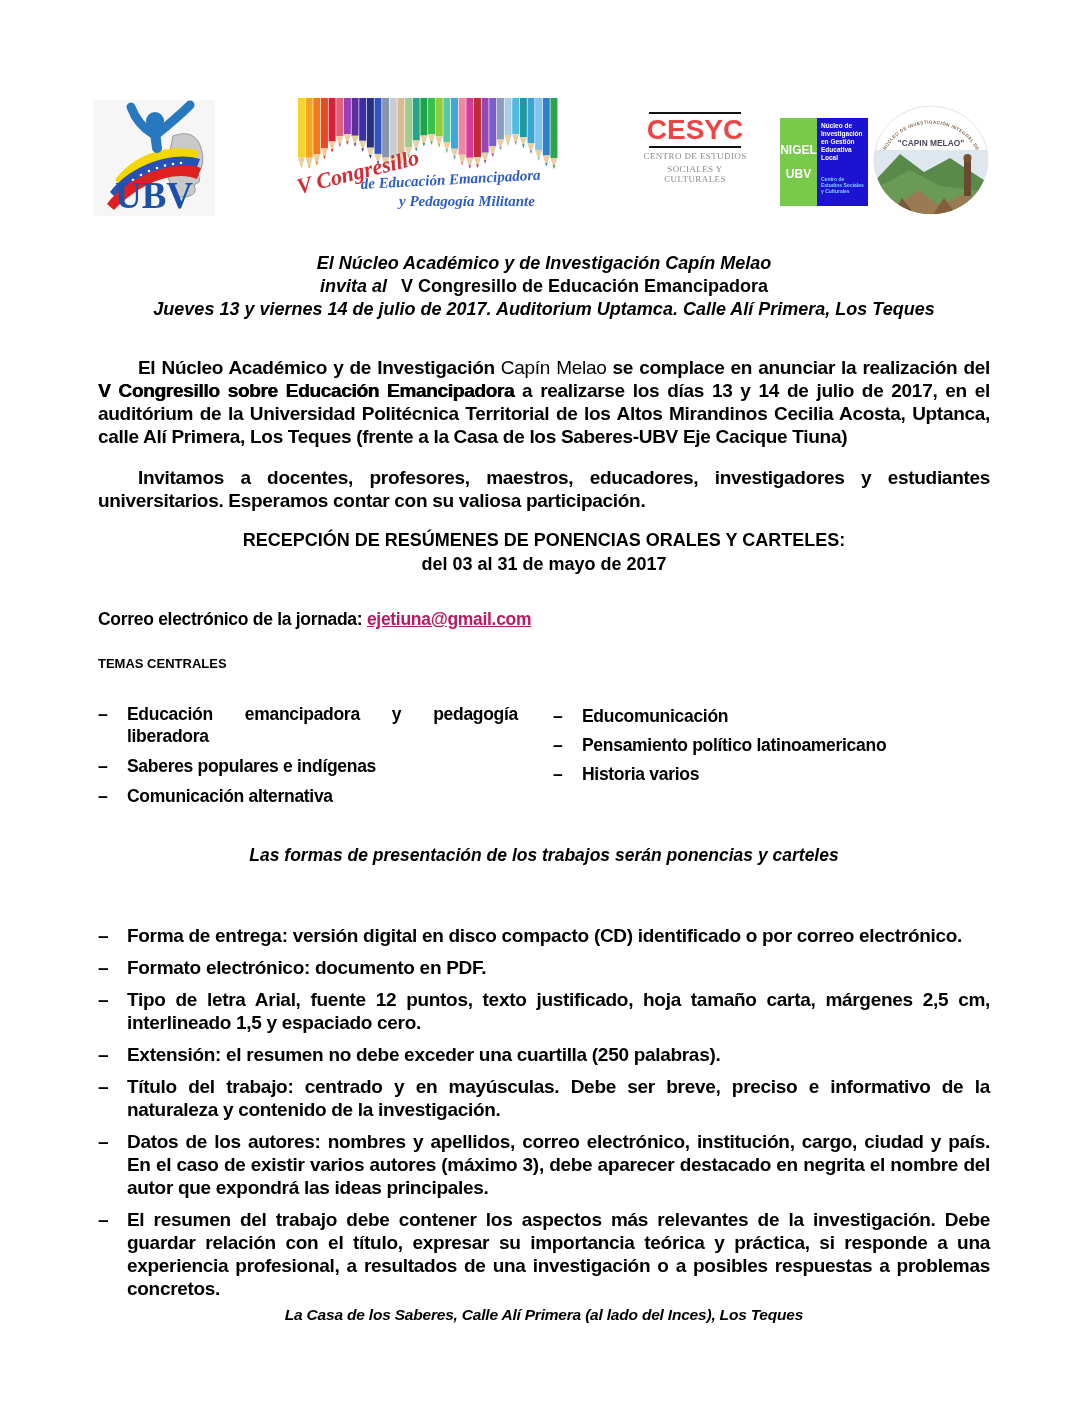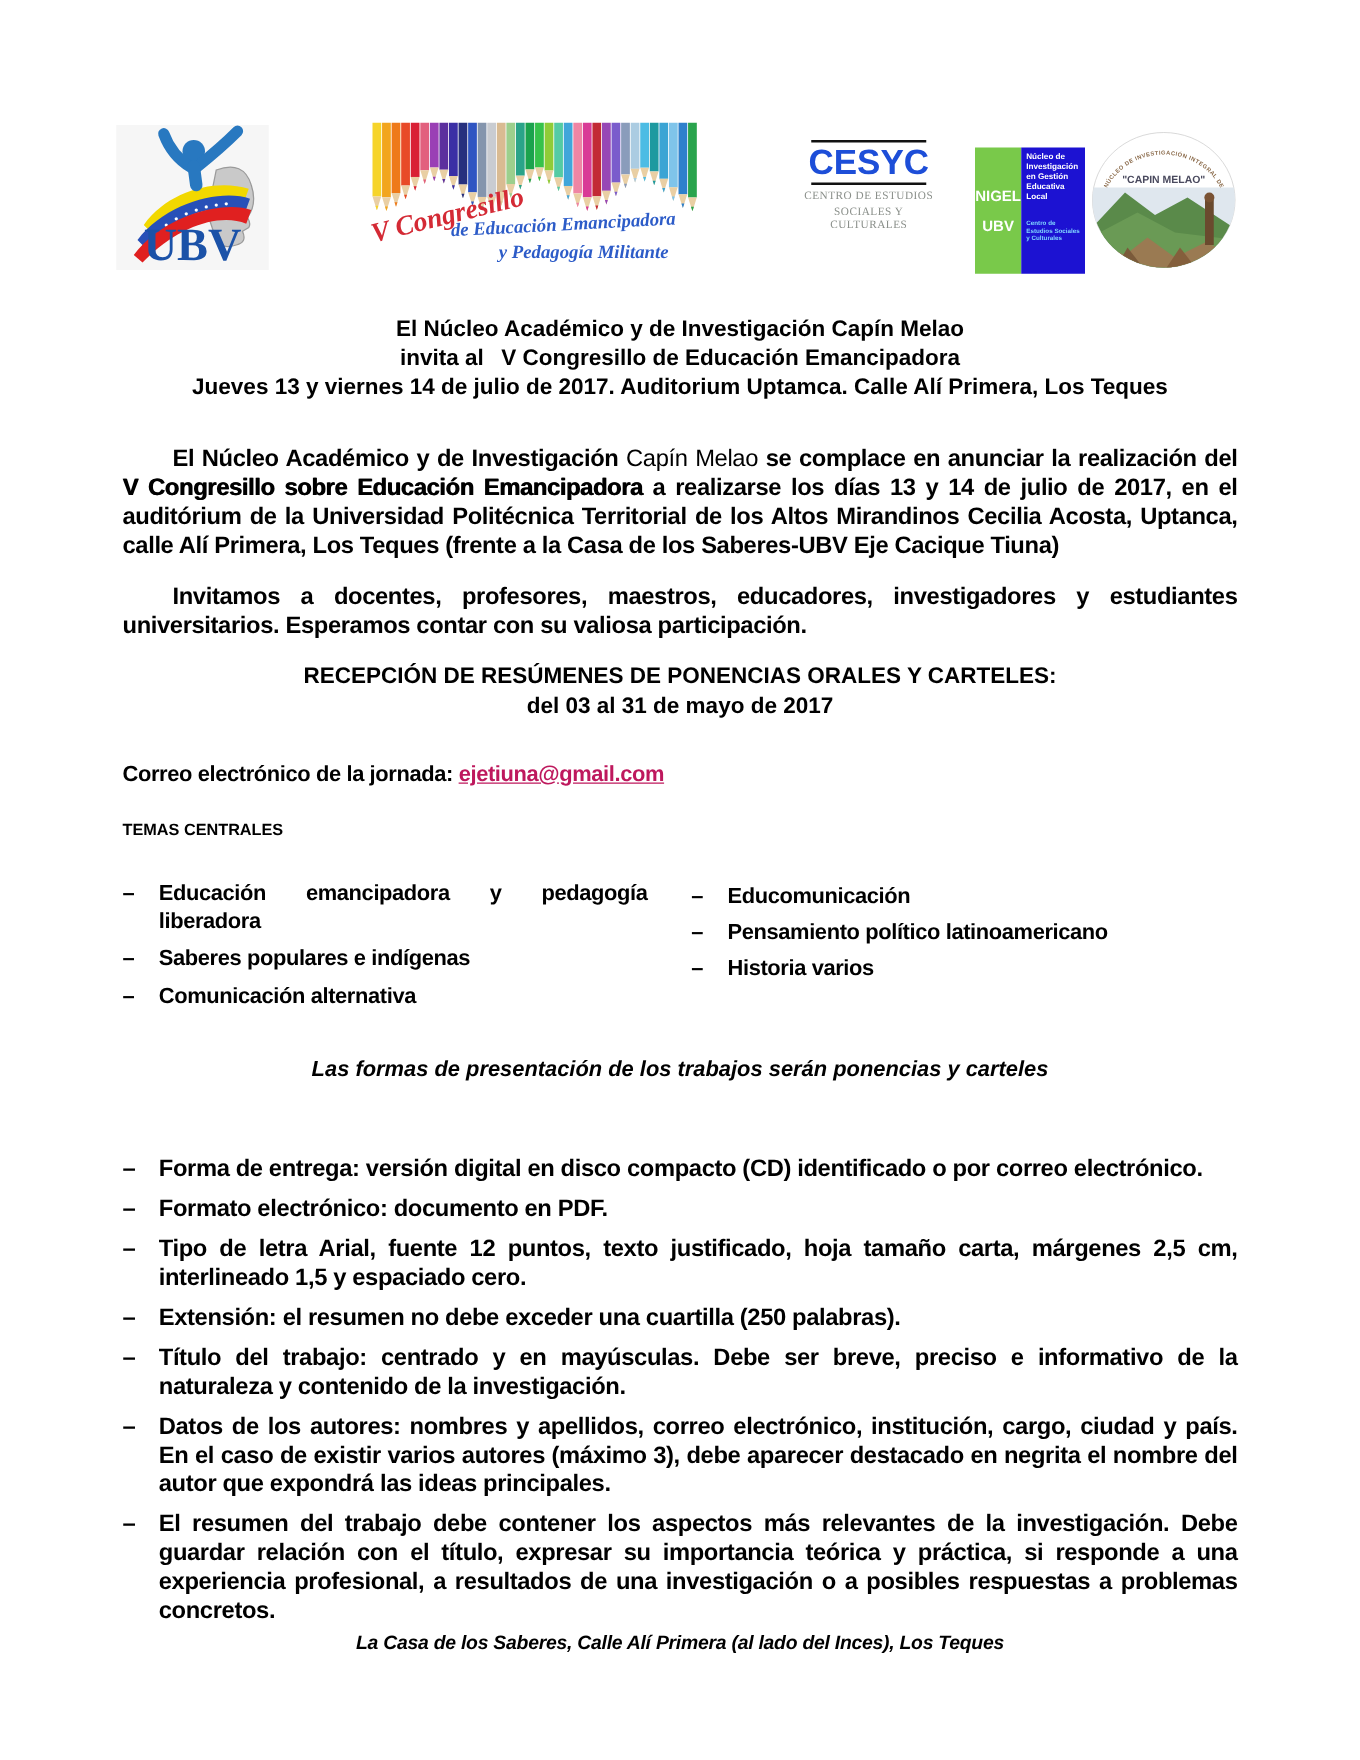--- a/index.html
+++ b/index.html
@@ -6,33 +6,33 @@
   .page{
     position:relative; width:1088px; height:1408px; background:#ffffff;
     font-family:"Liberation Sans", sans-serif; color:#000; overflow:hidden;
   }
   
   .logo{position:absolute;}
   #logo-ubv{left:93px; top:100px; width:122px; height:116px; background:#f6f6f6;}
   #logo-pencils{left:295px; top:98px; width:266px; height:114px;}
   #logo-cesyc{left:642px; top:112px; width:106px; height:102px; text-align:center;}
   #logo-cesyc .rule{border-top:2px solid #111; width:92px; margin:0 auto;}
-  #logo-cesyc .cesyc-word{font-size:28px; font-weight:bold; color:#1d4ed8; letter-spacing:0px; line-height:32px; font-family:"Liberation Sans",sans-serif;}
+  #logo-cesyc .cesyc-word{font-size:28px; font-weight:bold; color:#ef4444; letter-spacing:0px; line-height:32px; font-family:"Liberation Sans",sans-serif;}
   #logo-cesyc .cap{font-size:9px; color:#8a8f8a; letter-spacing:.4px; margin-top:3px; font-family:"Liberation Serif",serif;}
-  #logo-nigel{left:760px; top:118px; width:88px; height:101px; display:flex;padding-left:20px;}
+  #logo-nigel{left:760px; top:118px; width:88px; height:88px; display:flex;padding-left:20px;}
   #logo-nigel .nleft{width:37px; background:#79c94a; color:#fff; font-weight:bold; font-size:12px;
      display:flex; flex-direction:column; justify-content:center; align-items:center; gap:10px;}
   #logo-nigel .nright{flex:1; background:#1c12d2; color:#fff; padding:4px 3px 2px 4px;}
   #logo-nigel .nright .t1{font-size:6.5px; line-height:8px; font-weight:bold;}
   #logo-nigel .nright .t2{font-size:5px; line-height:6px; color:#7fd4ff; margin-top:14px; font-weight:bold;}
   #logo-capin{left:872px; top:98px; width:118px; height:118px;}
   
   .tblock{position:absolute; left:98px; width:892px;}
   .title-block{top:252px; text-align:center; font-size:18px; font-weight:bold; line-height:23px;}
-  .title-block .it{text-align:center;}
+  .title-block .it{font-style:italic;text-align:center;}
   .title-block .gap{margin-left:14px;}
   .para{font-size:19px; font-weight:bold; letter-spacing:-0.3px; line-height:23px; text-align:justify;}
   #para1{top:337px; text-indent:40px;}
   #para1 .light{font-weight:normal;}
   #para1 .xbold{text-shadow:0.6px 0 0 #000;}
   #para2{top:447px; text-indent:40px;}
   .center-head{top:528px; text-align:center; font-size:18px; font-weight:bold; line-height:24px;}
   #email-line{top:609px; font-size:17.5px; font-weight:bold; letter-spacing:-0.3px;}
   #email-line a{color:#be185d; text-decoration:underline;}
   #temas-title{top:656px; text-align:left; font-size:13px; font-weight:bold;}

